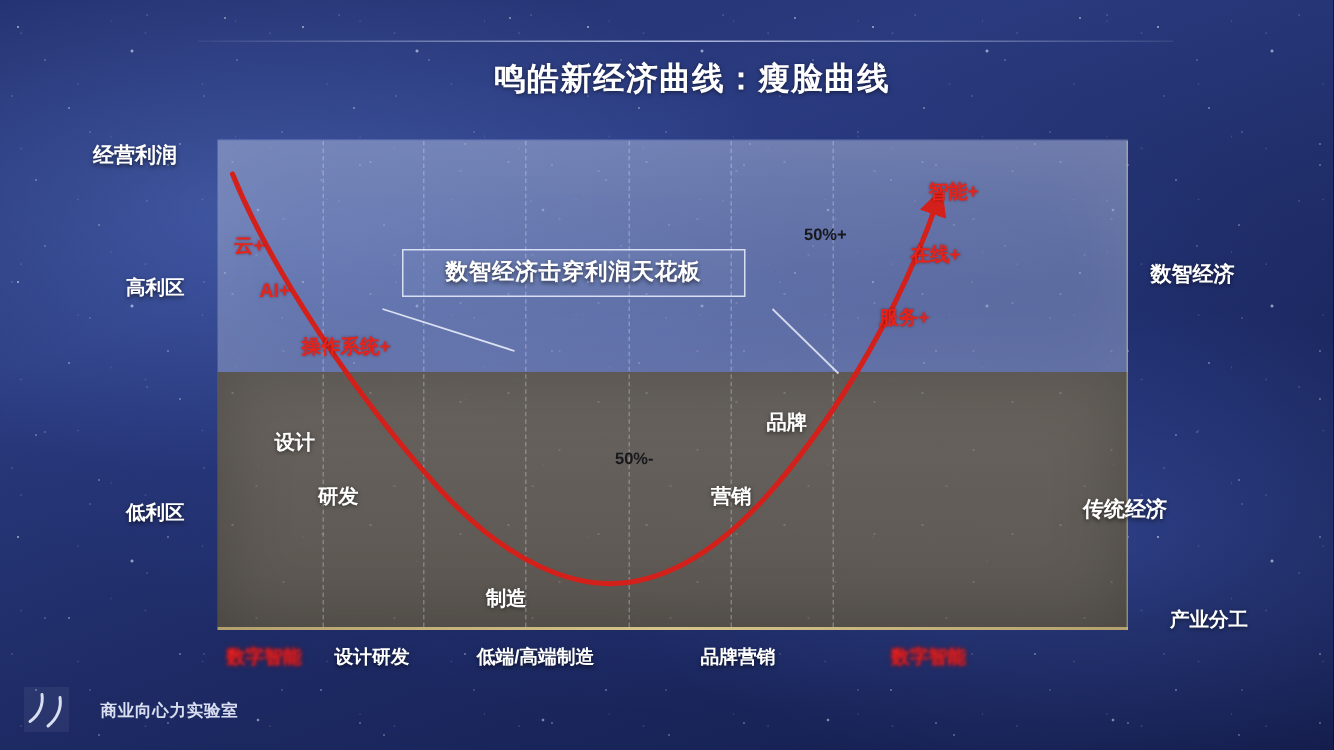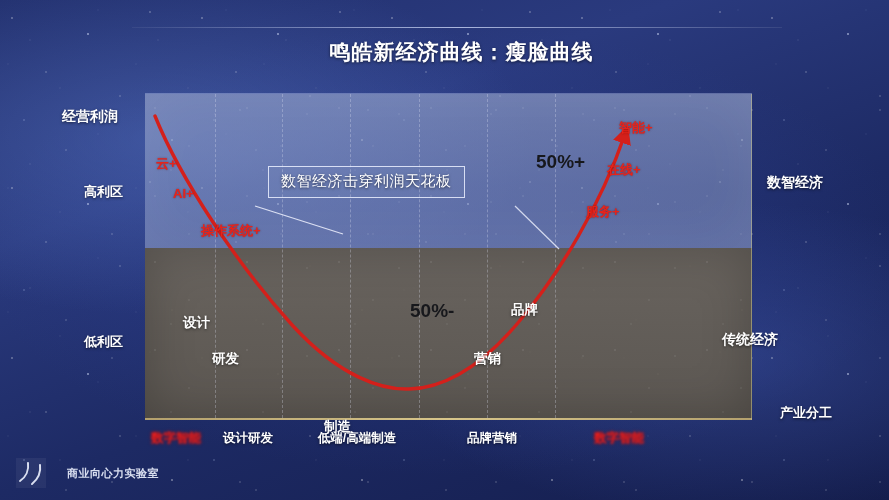--- a/index.html
+++ b/index.html
@@ -134,21 +134,21 @@
     top: 0;
     width: 0;
     height: 324px;
     border-left: 1px dashed rgba(225,230,245,0.30);
   }
 
   
   #y-axis-title {
     position: absolute;
     left: 62px;
-    top: 108px;
+    top: 95px;
     color: #fff;
     font-size: 14px;
     font-weight: bold;
     text-shadow: 0 1px 3px rgba(0,0,0,.6);
     white-space: nowrap;
   }
   #y-tick-high {
     position: absolute;
     left: 84px;
     top: 183px;
@@ -215,25 +215,25 @@
     font-weight: bold;
     text-shadow: 0 1px 3px rgba(0,0,0,.6);
     white-space: nowrap;
   }
 
   
   #callout-box {
     position: absolute;
     left: 268px;
     top: 166px;
-    padding: 5px 12px 6px;
+    padding: 5px 28px 6px;
     border: 1px solid rgba(235,240,255,0.85);
     color: #ffffff;
     font-size: 15px;
-    font-weight: normal;
+    font-weight: bold;
     letter-spacing: .5px;
     text-shadow: 0 1px 3px rgba(0,0,0,.6);
     white-space: nowrap;
     background: rgba(150,165,205,0.10);
   }
 
   
   .curve-label {
     position: absolute;
     color: #e8231a;
@@ -242,26 +242,25 @@
     white-space: nowrap;
     text-shadow: 0 0 2px rgba(90,0,0,.55);
   }
   .stage-label {
     position: absolute;
     color: #ffffff;
     font-size: 13.5px;
     font-weight: bold;
     white-space: nowrap;
     text-shadow: 0 1px 3px rgba(0,0,0,.55);
-    margin-top: 28px;
   }
   .pct-label {
     position: absolute;
     color: #17181c;
-    font-size: 19px;
+    font-size: 11px;
     font-weight: bold;
     white-space: nowrap;
   }
 
   
   #watermark {
     position: absolute;
     right: 14px;
     bottom: 8px;
     color: rgba(255,255,255,0.92);

